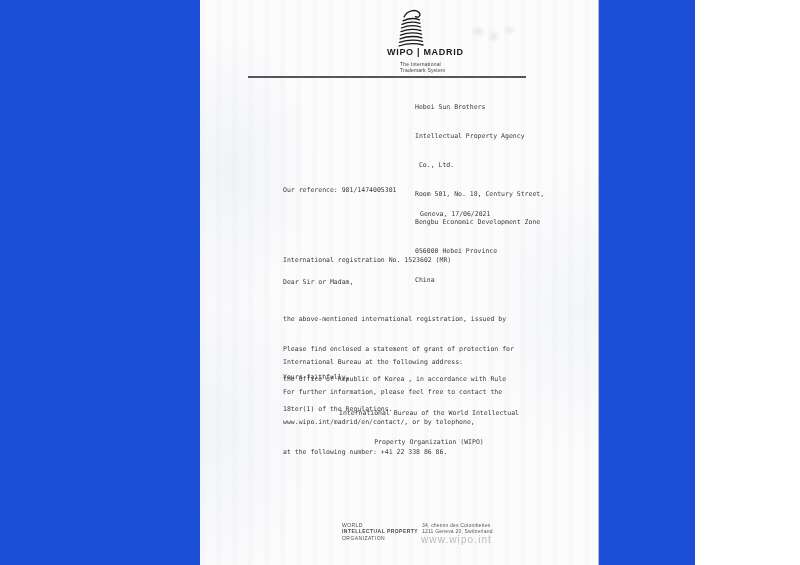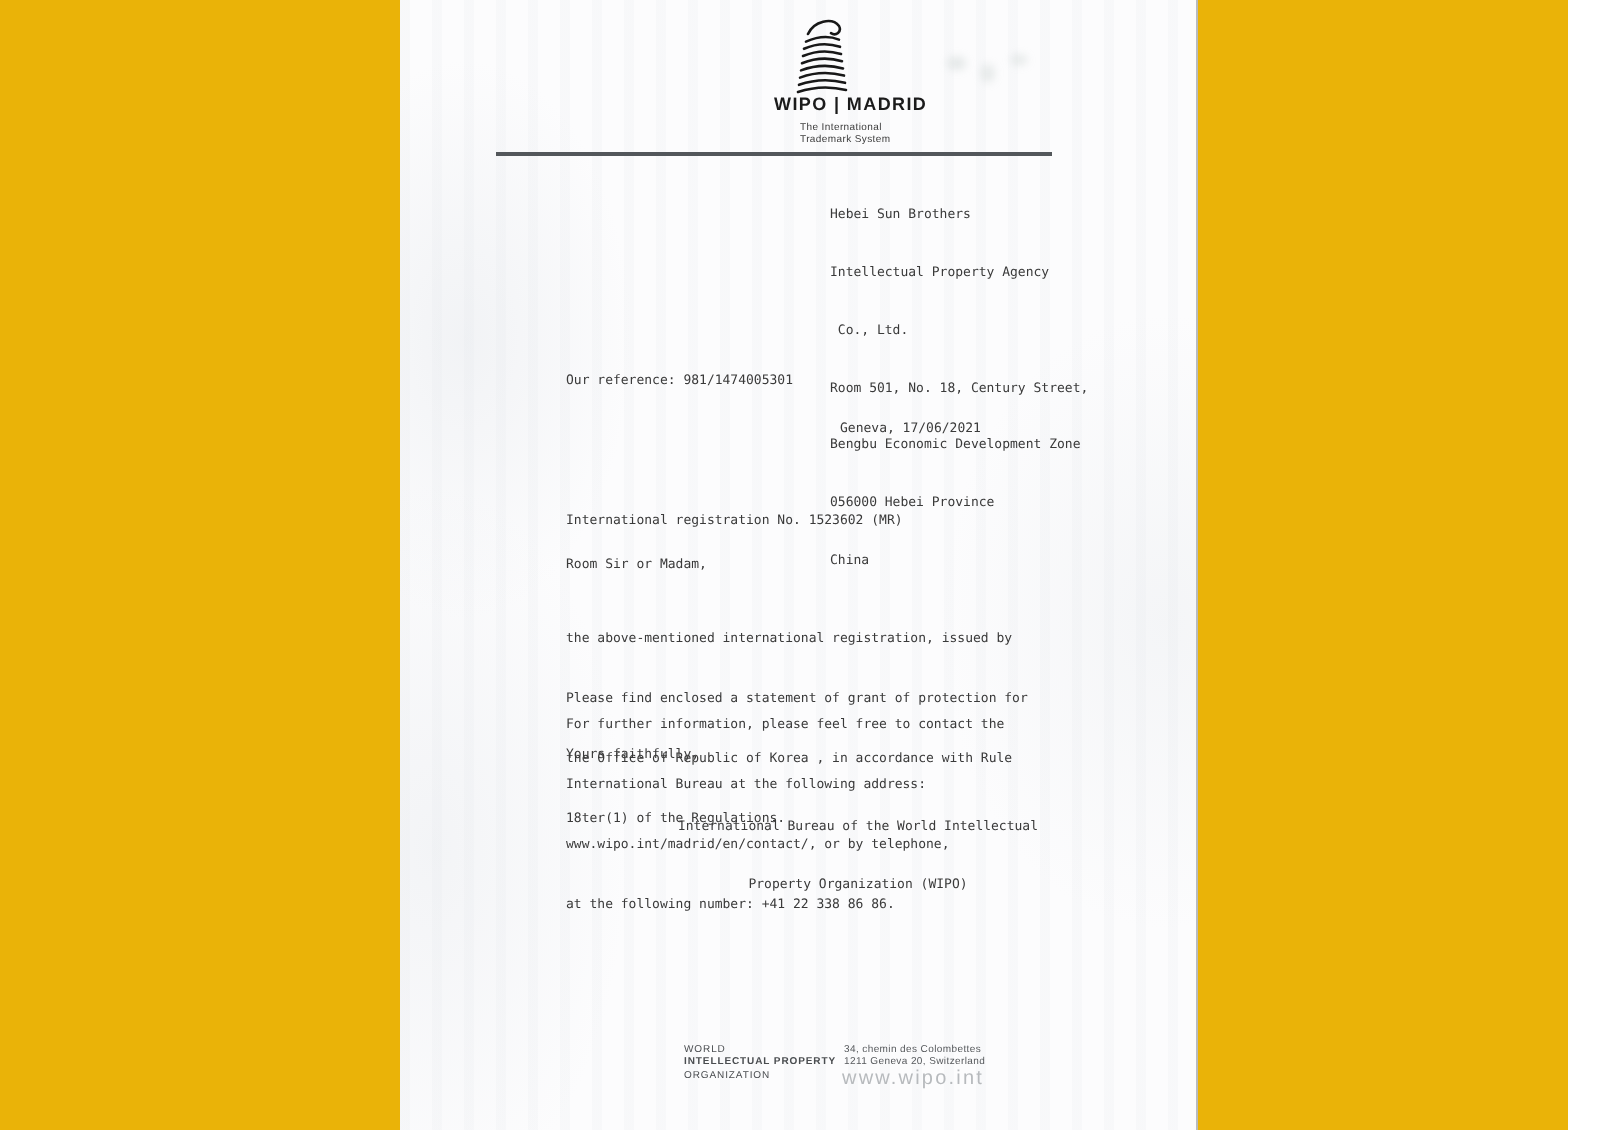--- a/index.html
+++ b/index.html
@@ -6,23 +6,23 @@
     margin: 0;
     padding: 0;
     width: 800px;
     height: 565px;
     background: #ffffff;
     overflow: hidden;
     font-family: "Liberation Sans", sans-serif;
   }
   .viewport {
     position: relative;
-    width: 784px;
+    width: 695px;
     height: 565px;
-    background: #eab308;
+    background: #1d4ed8;
   }
   
   .page {
     position: absolute;
     left: 200px;
     top: 0;
     width: 398px;
     height: 565px;
     background: #fcfcfd;
     border-right: 1px solid #b7bbbf;
@@ -176,32 +176,32 @@
       <div>Bengbu Economic Development Zone</div>
       <div>056000 Hebei Province</div>
       <div>China</div>
     </div>
 
     <div class="mono our-ref">Our reference: 981/1474005301</div>
     <div class="mono place-date">Geneva, 17/06/2021</div>
 
     <div class="mono registration">International registration No. 1523602 (MR)</div>
 
-    <div class="mono salutation">Room Sir or Madam,</div>
+    <div class="mono salutation">Dear Sir or Madam,</div>
 
     <div class="mono para1">
       <div>the above-mentioned international registration, issued by</div>
       <div>Please find enclosed a statement of grant of protection for</div>
       <div>the Office of Republic of Korea , in accordance with Rule</div>
       <div>18ter(1) of the Regulations.</div>
     </div>
 
     <div class="mono para2">
+      <div>International Bureau at the following address:</div>
       <div>For further information, please feel free to contact the</div>
-      <div>International Bureau at the following address:</div>
       <div>www.wipo.int/madrid/en/contact/, or by telephone,</div>
       <div>at the following number: +41 22 338 86 86.</div>
     </div>
 
     <div class="mono closing">Yours faithfully,</div>
 
     <div class="mono signature">
       <div>International Bureau of the World Intellectual</div>
       <div>Property Organization (WIPO)</div>
     </div>

